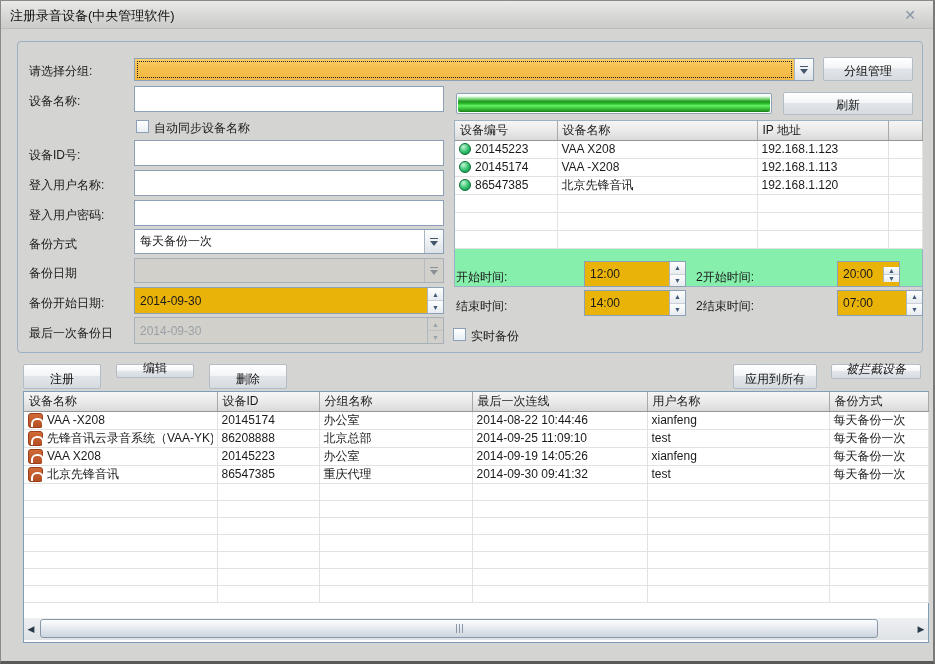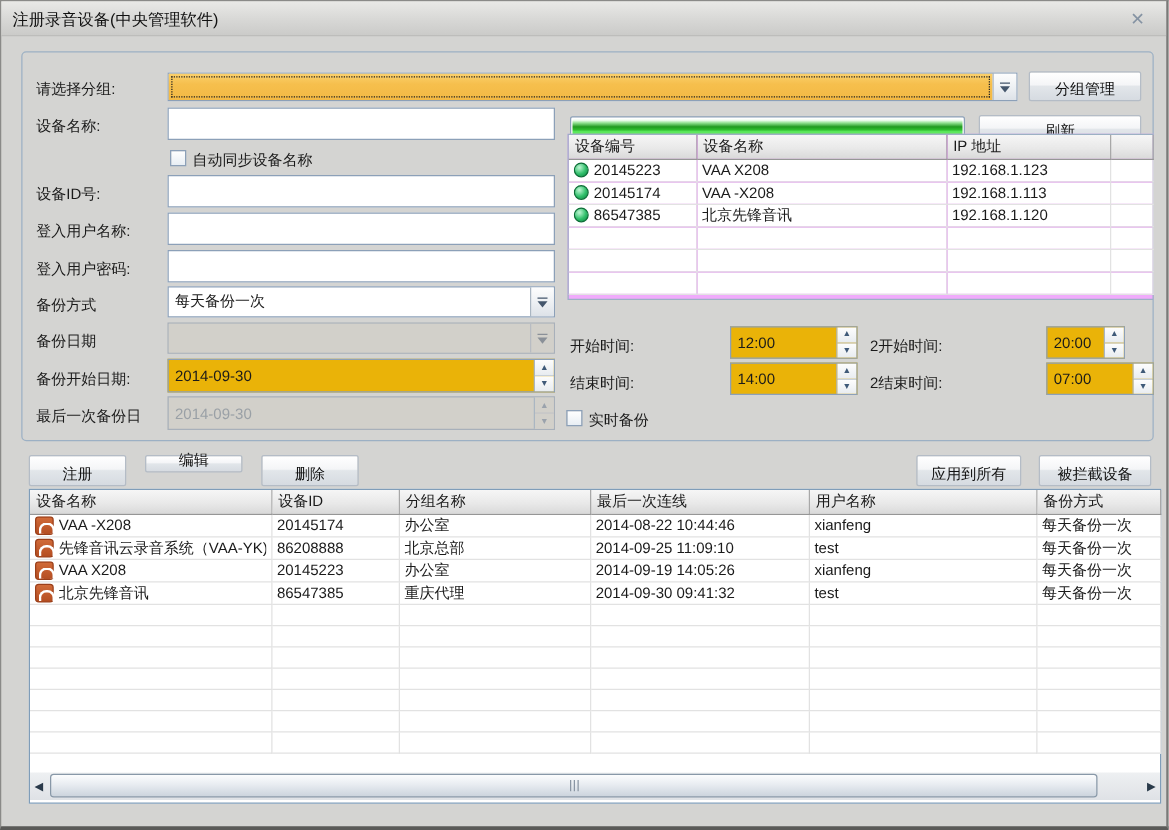--- a/index.html
+++ b/index.html
@@ -49,21 +49,21 @@
 
   .progress { position:absolute; border:1px solid #8ca0b8; border-radius:2px; padding:1px; background:#fff; }
   .progress .fill { width:100%; height:100%; border-radius:2px;
     background:linear-gradient(to bottom,#ffffff 0%,#e9fbe9 8%,#8fe08f 20%,#1f9a1f 38%,#2fbe2f 52%,#63ef63 62%,#47d547 74%,#157f15 100%); }
 
   table { border-collapse:collapse; table-layout:fixed; width:100%; font-size:12px; }
   th { background:linear-gradient(#f6f6f6,#e9e9e9 55%,#d9d9d9); border-right:1px solid #a8a8a8; border-bottom:1px solid #969696;
        text-align:left; padding:0 5px; font-weight:400; height:19px; white-space:nowrap; overflow:hidden; }
   td { border-right:1px solid #e2e2e2; border-bottom:1px solid #e2e2e2; padding:0 4px; white-space:nowrap; overflow:hidden; background:#fff; }
 
-  .devtable-wrap { position:absolute; left:453px; top:106px; width:469px; height:133px; border:1px solid #9cb0c4; background:#f0abfc; }
+  .devtable-wrap { position:absolute; left:453px; top:119px; width:469px; height:167px; border:1px solid #9cb0c4; background:#86efac; }
   .devtable-wrap td { height:18px; }
   .regtable-wrap { position:absolute; left:23px; top:391px; width:904px; background:#fff; }
   .regtable-wrap td { height:17px; }
   .cellflex { display:flex; align-items:center; gap:4px; overflow:hidden; }
 
   .led { width:12px; height:12px; border-radius:50%; flex:0 0 12px;
          background:radial-gradient(circle at 35% 30%, #c2f7d6, #2fbf6a 55%, #128a46 95%); border:1px solid #0e6e38; }
   .phone { width:15px; height:15px; border-radius:3px; flex:0 0 15px; position:relative;
            background:linear-gradient(#d06a38,#b54e22); border:1px solid #9a3f1a; }
   .phone::after { content:""; position:absolute; left:2px; top:4px; width:9px; height:7px;
@@ -240,21 +240,21 @@
 
   <span class="lbl" style="left:455px; top:268px;">开始时间:</span>
   <div class="spin" style="left:583px; top:260px; width:102px; height:26px;">
     <div class="val">12:00</div>
     <div class="btns">
         <span class="sb">▲</span>
         <span class="sb">▼</span>
       </div>
   </div>
   <span class="lbl" style="left:695px; top:268px;">2开始时间:</span>
-  <div class="spin" style="left:836px; top:260px; width:63px; height:26px;">
+  <div class="spin" style="left:836px; top:260px; width:63px; height:26px;align-items:center;">
     <div class="val">20:00</div>
     <div class="btns">
         <span class="sb">▲</span>
         <span class="sb">▼</span>
       </div>
   </div>
 
   <span class="lbl" style="left:455px; top:297px;">结束时间:</span>
   <div class="spin" style="left:583px; top:289px; width:102px; height:26px;">
     <div class="val">14:00</div>
@@ -280,21 +280,21 @@
     </div>
   <div class="btn" style="left:115px; top:363px; width:78px; height:14px;">
       <span>编辑</span>
     </div>
   <div class="btn" style="left:208px; top:363px; width:78px; height:25px;">
       <span>删除</span>
     </div>
   <div class="btn" style="left:732px; top:363px; width:84px; height:25px;">
       <span>应用到所有</span>
     </div>
-  <div class="btn" style="left:830px; top:363px; width:90px; height:25px;">
+  <div class="btn" style="left:830px; top:363px; width:90px; height:15px;font-style:italic;">
       <span>被拦截设备</span>
     </div>
 
   <div class="bottompanel"></div>
   <div class="regtable-wrap">
     <table>
       <colgroup>
           <col style="width:193px">
           <col style="width:102px">
           <col style="width:153px">

